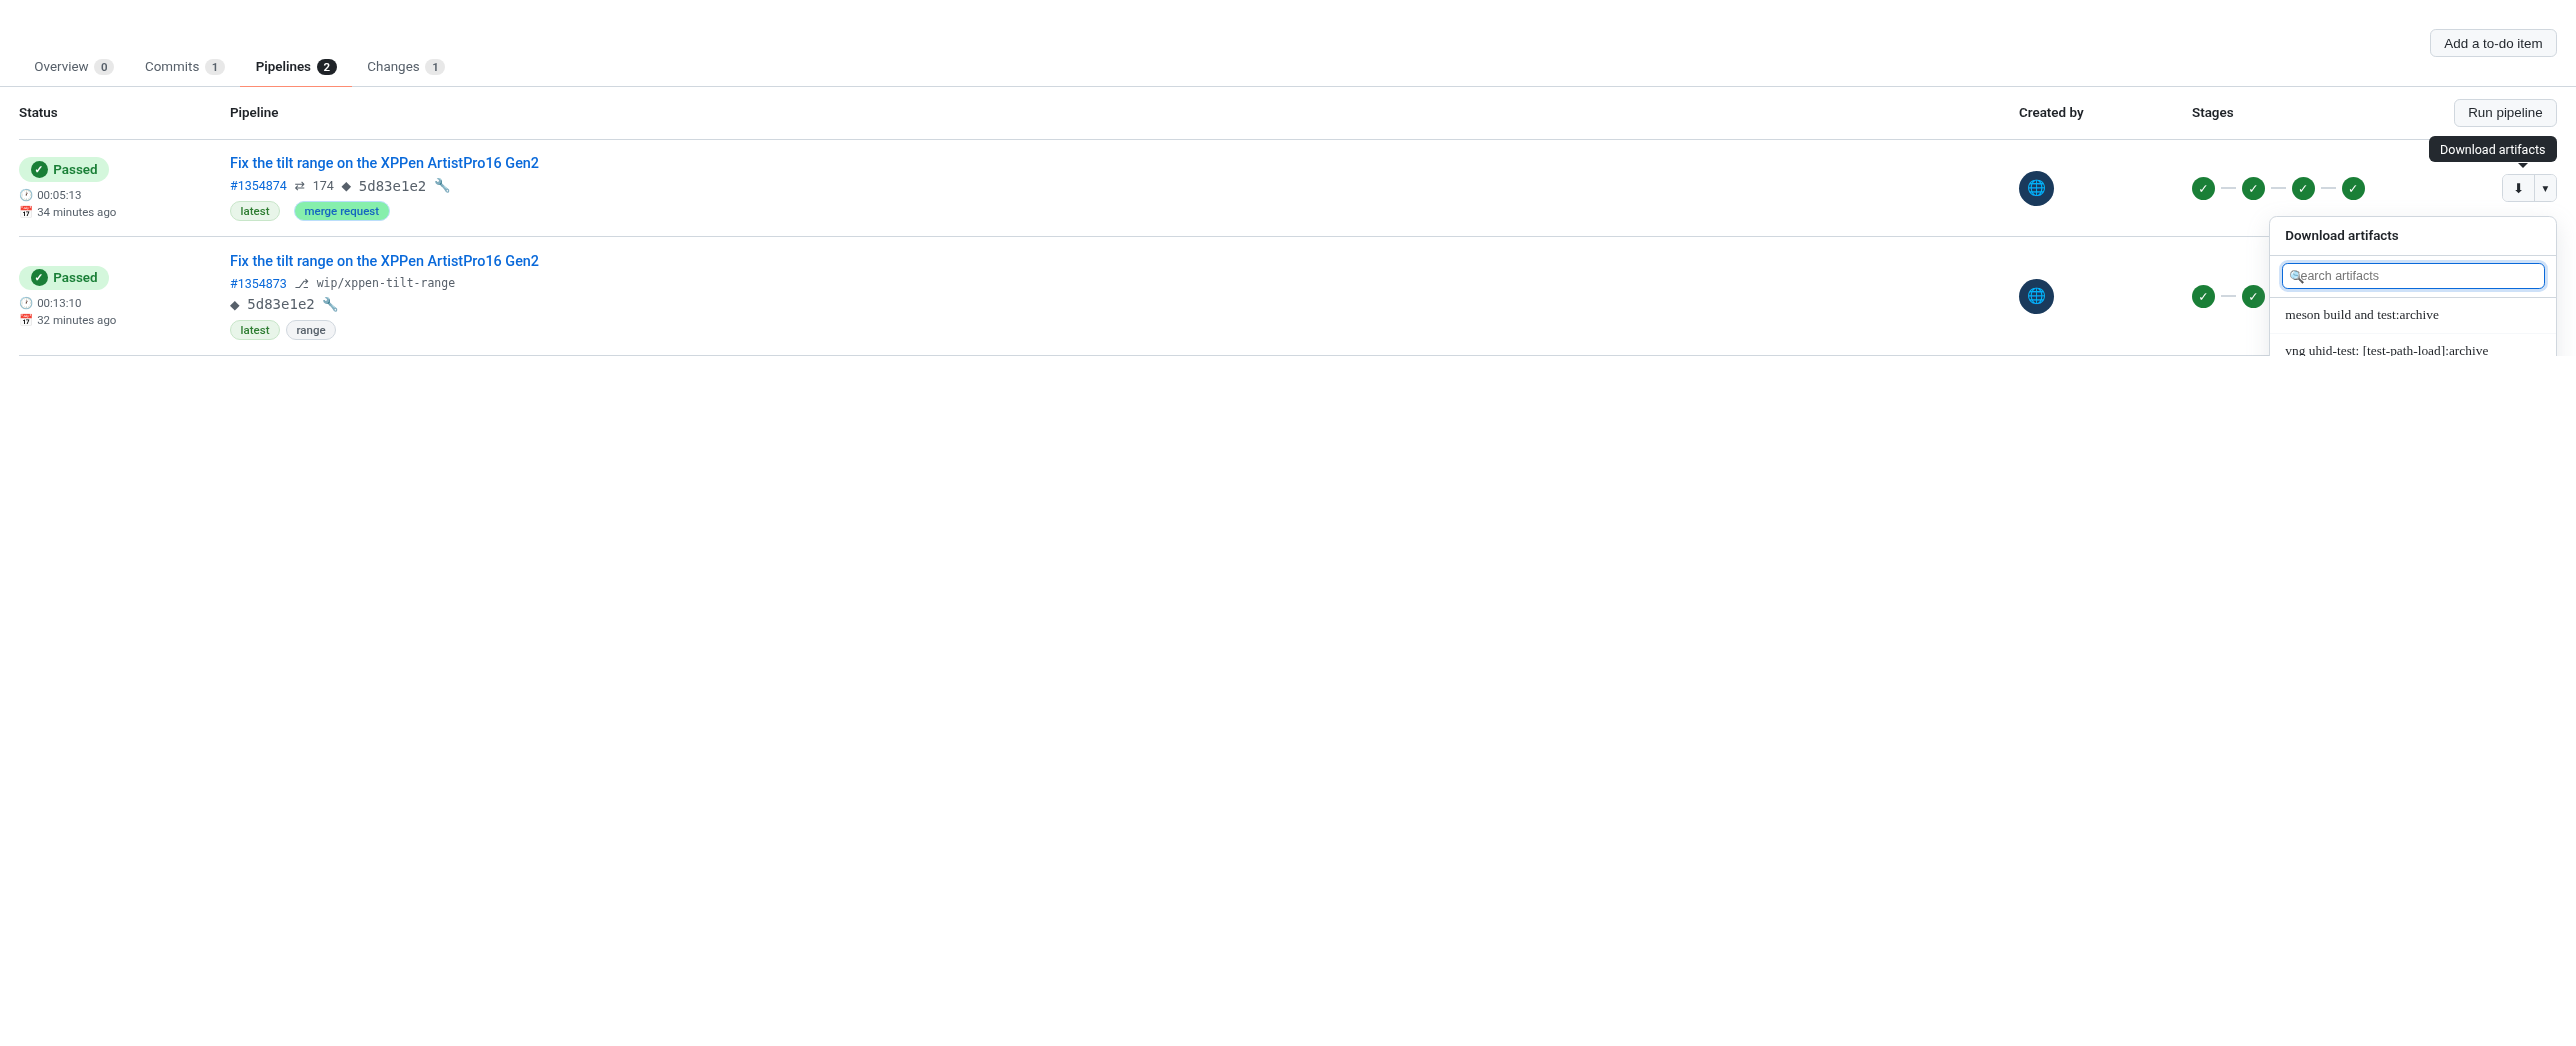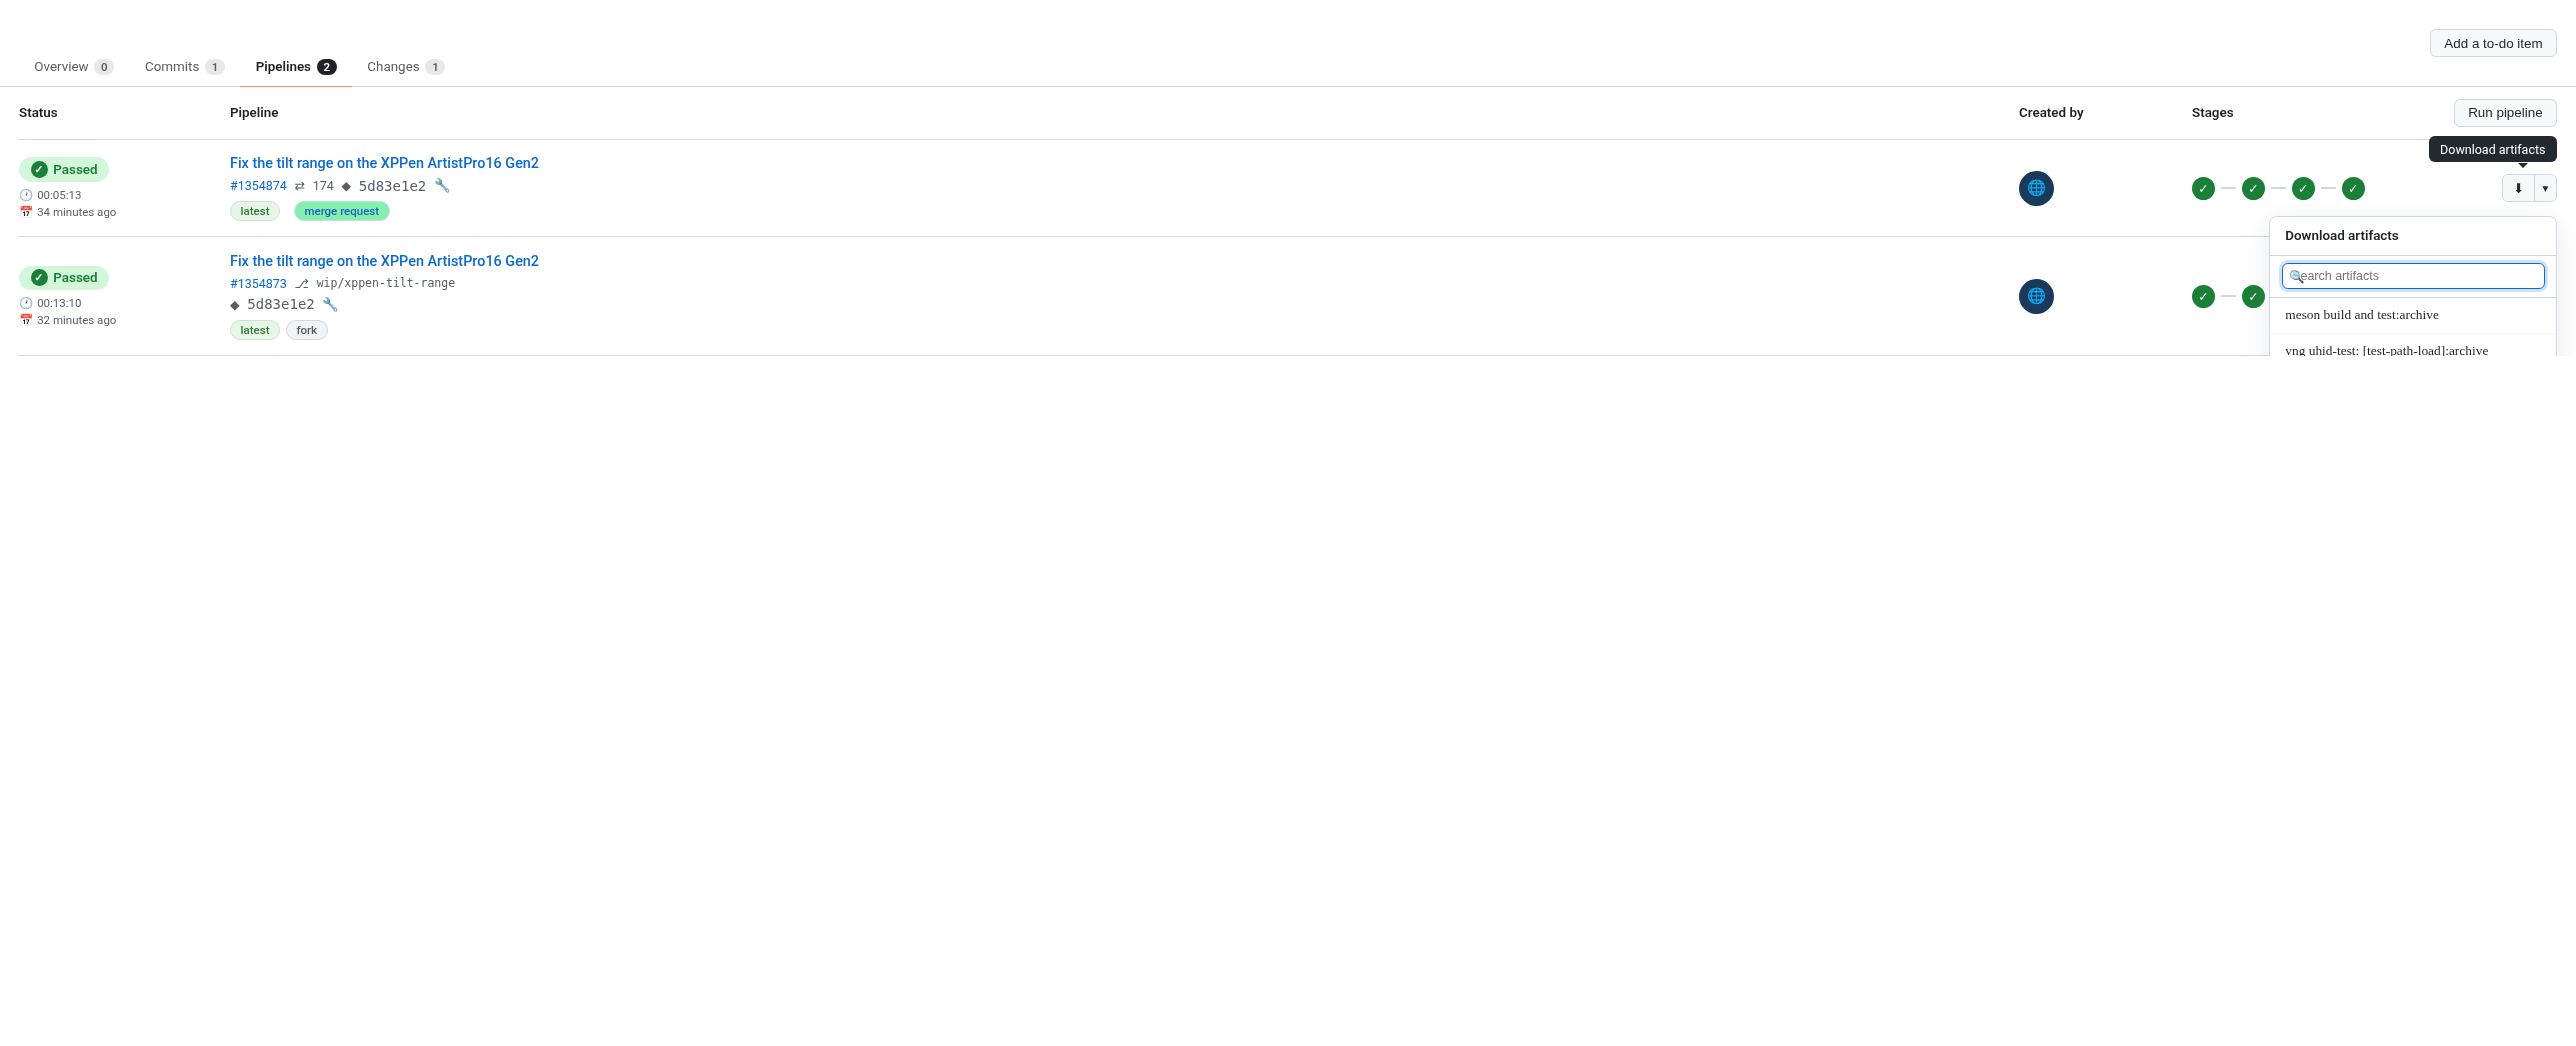--- a/index.html
+++ b/index.html
@@ -516,21 +516,21 @@
         <span style="color:#57606a;">⎇</span>
         <span class="branch-name">wip/xppen-tilt-range</span>
       </div>
       <div class="pipeline-meta">
         <span style="color:#57606a;">◆</span>
         <span class="commit-hash">5d83e1e2</span>
         <span style="font-size:13.4px;">🔧</span>
       </div>
       <div class="pipeline-tags">
         <span class="tag-badge tag-latest">latest</span>
-        <span class="tag-badge tag-fork">fork</span>
+        <span class="tag-badge tag-fork">range</span>
       </div>
     </div>
 
     <div>
       <div class="avatar-placeholder">🌐</div>
     </div>
 
     <div class="stages-col">
       <div class="stage-dot">✓</div>
       <div class="stage-line"></div>

